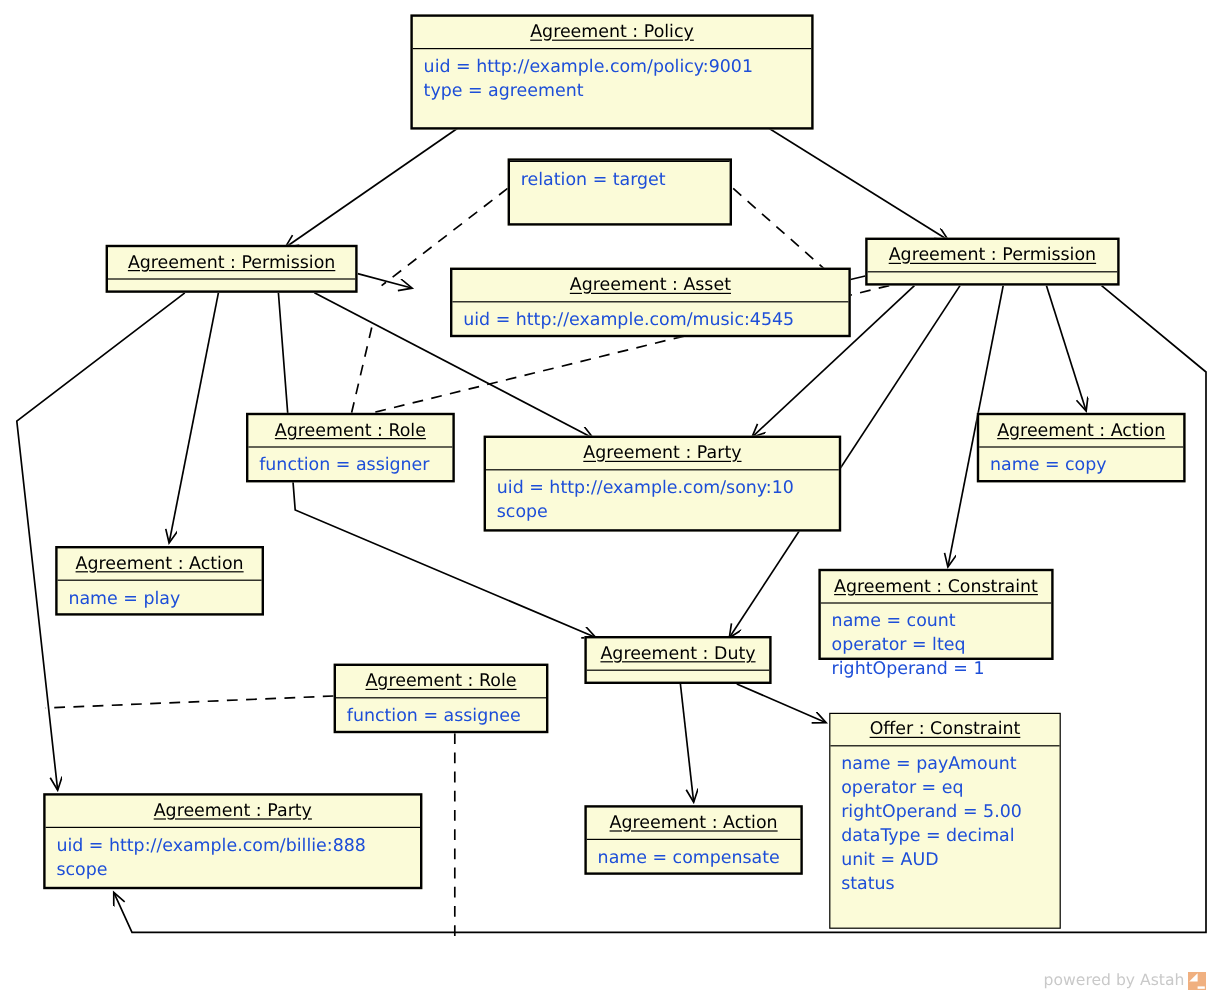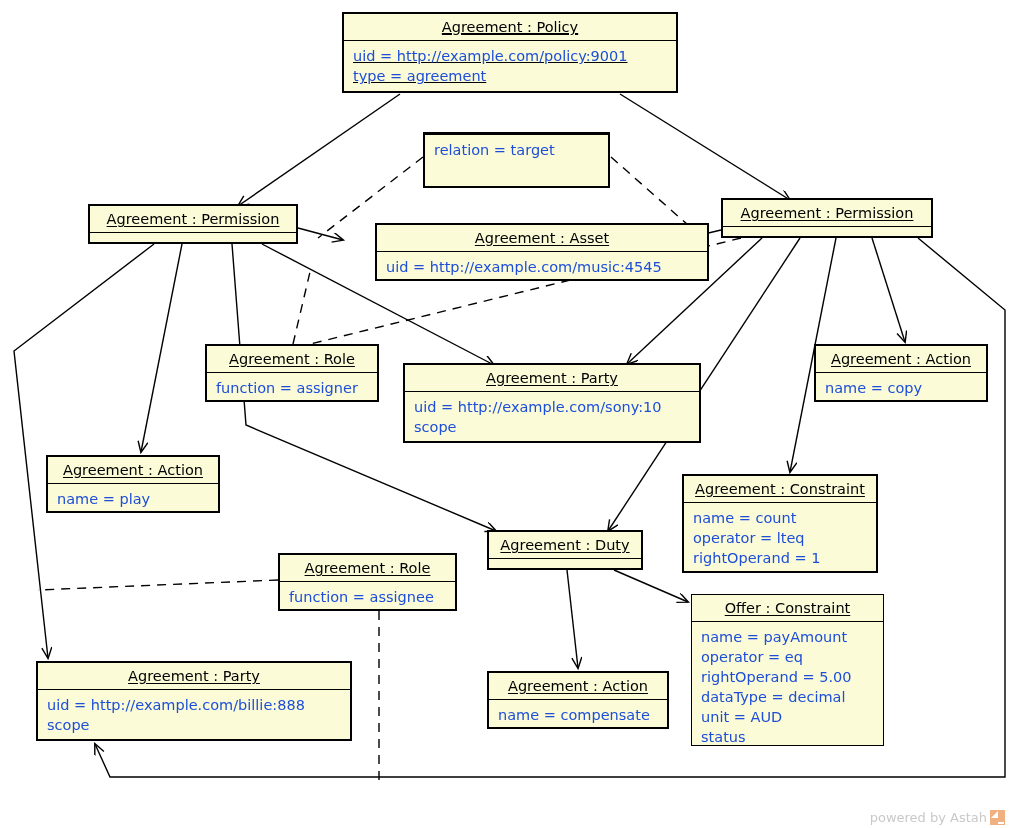--- a/index.html
+++ b/index.html
@@ -155,21 +155,21 @@
     <path class="edge-dashed" d="M 278 580 L 38 590"></path>
 
     <path class="edge-dashed" d="M 379 611 L 379 780"></path>
 
     <path class="edge-line" marker-end="url(#arrowOpen)" d="M 567 570 L 578 668"></path>
 
     <path class="edge-line" marker-end="url(#arrowOpen)" d="M 614 570 L 688 602"></path>
   </svg>
 
   <div id="nodes-layer">
-      <div class="node" style="left: 342px; top: 12px; width: 336px; height: 81px; text-decoration: underline;">
+      <div class="node" style="left: 342px; top: 12px; width: 336px; height: 96px;">
         <div class="node-title"><span>Agreement : Policy</span></div>
         <div class="node-attrs">
           <span class="attr-line">uid = http://example.com/policy:9001</span>
           <span class="attr-line">type = agreement</span>
         </div>
       </div>
       <div class="node" style="left: 423px; top: 132px; width: 187px; height: 56px;">
         <div class="node-attrs">
           <span class="attr-line">relation = target</span>
         </div>
@@ -206,39 +206,39 @@
         <div class="node-attrs">
           <span class="attr-line">name = copy</span>
         </div>
       </div>
       <div class="node" style="left: 46px; top: 455px; width: 174px; height: 58px;">
         <div class="node-title"><span>Agreement : Action</span></div>
         <div class="node-attrs">
           <span class="attr-line">name = play</span>
         </div>
       </div>
-      <div class="node" style="left: 682px; top: 474px; width: 196px; height: 99px;">
+      <div class="node" style="left: 682px; top: 474px; width: 196px; height: 76px;">
         <div class="node-title"><span>Agreement : Constraint</span></div>
         <div class="node-attrs">
           <span class="attr-line">name = count</span>
           <span class="attr-line">operator = lteq</span>
           <span class="attr-line">rightOperand = 1</span>
         </div>
       </div>
       <div class="node" style="left: 487px; top: 530px; width: 156px; height: 40px;">
         <div class="node-title"><span>Agreement : Duty</span></div>
         <div class="node-attrs empty"></div>
       </div>
       <div class="node" style="left: 278px; top: 553px; width: 179px; height: 58px;">
         <div class="node-title"><span>Agreement : Role</span></div>
         <div class="node-attrs">
           <span class="attr-line">function = assignee</span>
         </div>
       </div>
-      <div class="node thin" style="left: 691px; top: 594px; width: 193px; height: 152px;">
+      <div class="node thin" style="left: 691px; top: 594px; width: 193px; height: 180px;">
         <div class="node-title"><span>Offer : Constraint</span></div>
         <div class="node-attrs">
           <span class="attr-line">name = payAmount</span>
           <span class="attr-line">operator = eq</span>
           <span class="attr-line">rightOperand = 5.00</span>
           <span class="attr-line">dataType = decimal</span>
           <span class="attr-line">unit = AUD</span>
           <span class="attr-line">status</span>
         </div>
       </div>

